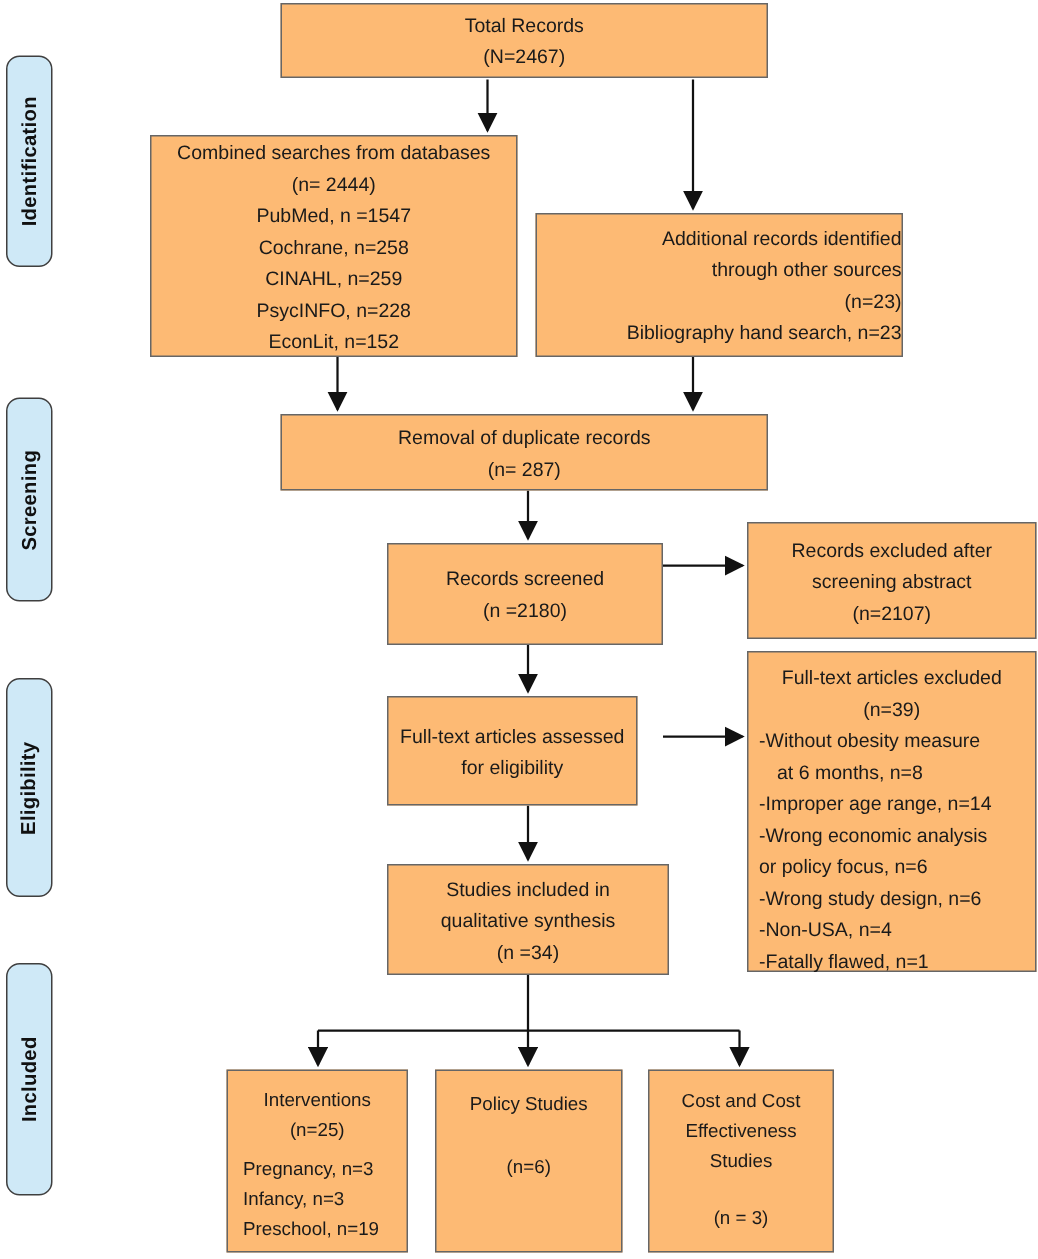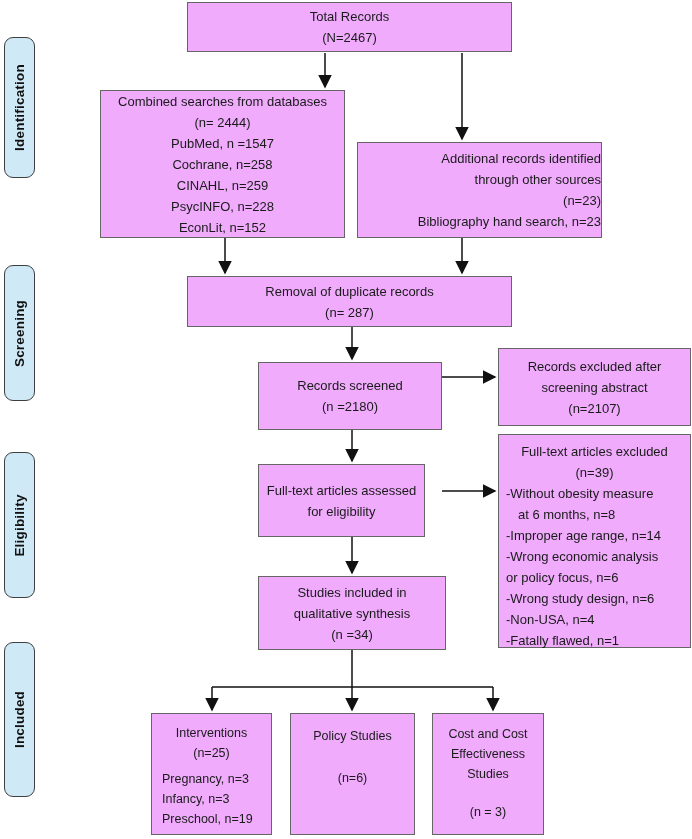--- a/index.html
+++ b/index.html
@@ -26,21 +26,21 @@
     border:1.6px solid var(--stage-border);
     border-radius:9px;box-sizing:border-box;
     display:flex;align-items:center;justify-content:center;
   }
   .stage-text{
     transform:rotate(-90deg);white-space:nowrap;
     font-weight:bold;font-size:13.5px;letter-spacing:.2px;color:#111;
   }
 
   .box{
-    position:absolute;background:#f0abfc;
+    position:absolute;background:#fdba74;
     border:1.6px solid var(--box-border);box-sizing:border-box;
     display:flex;flex-direction:column;justify-content:center;
     text-align:center;font-size:13px;line-height:21px;
   }
   .box.topalign{justify-content:flex-start;}
   .ln{white-space:nowrap;}
   .list{text-align:left;padding-left:7px;}
   .list .ln:nth-child(2){padding-left:12px;}
   .bot{font-size:12.5px;line-height:20px;}
   .items{text-align:left;padding-left:10px;margin-top:6px;}
@@ -159,20 +159,20 @@
       <div class="ln">Infancy, n=3</div>
       <div class="ln">Preschool, n=19</div>
     </div>
   </div>
 
   <div class="box topalign bot" style="left:290px;top:713px;width:125px;height:122px;padding-top:12px;align-items:center;">
     <div class="ln">Policy Studies</div>
     <div class="ln gap-md">(n=6)</div>
   </div>
 
-  <div class="box topalign bot" style="left:432px;top:713px;width:112px;height:122px;padding-top:10px;">
+  <div class="box topalign bot" style="left:432px;top:713px;width:124px;height:122px;padding-top:10px;">
     <div class="ln">Cost and Cost</div>
     <div class="ln">Effectiveness</div>
     <div class="ln">Studies</div>
     <div class="ln gap-sm">(n = 3)</div>
   </div>
 
 </div>
 
 </body></html>

